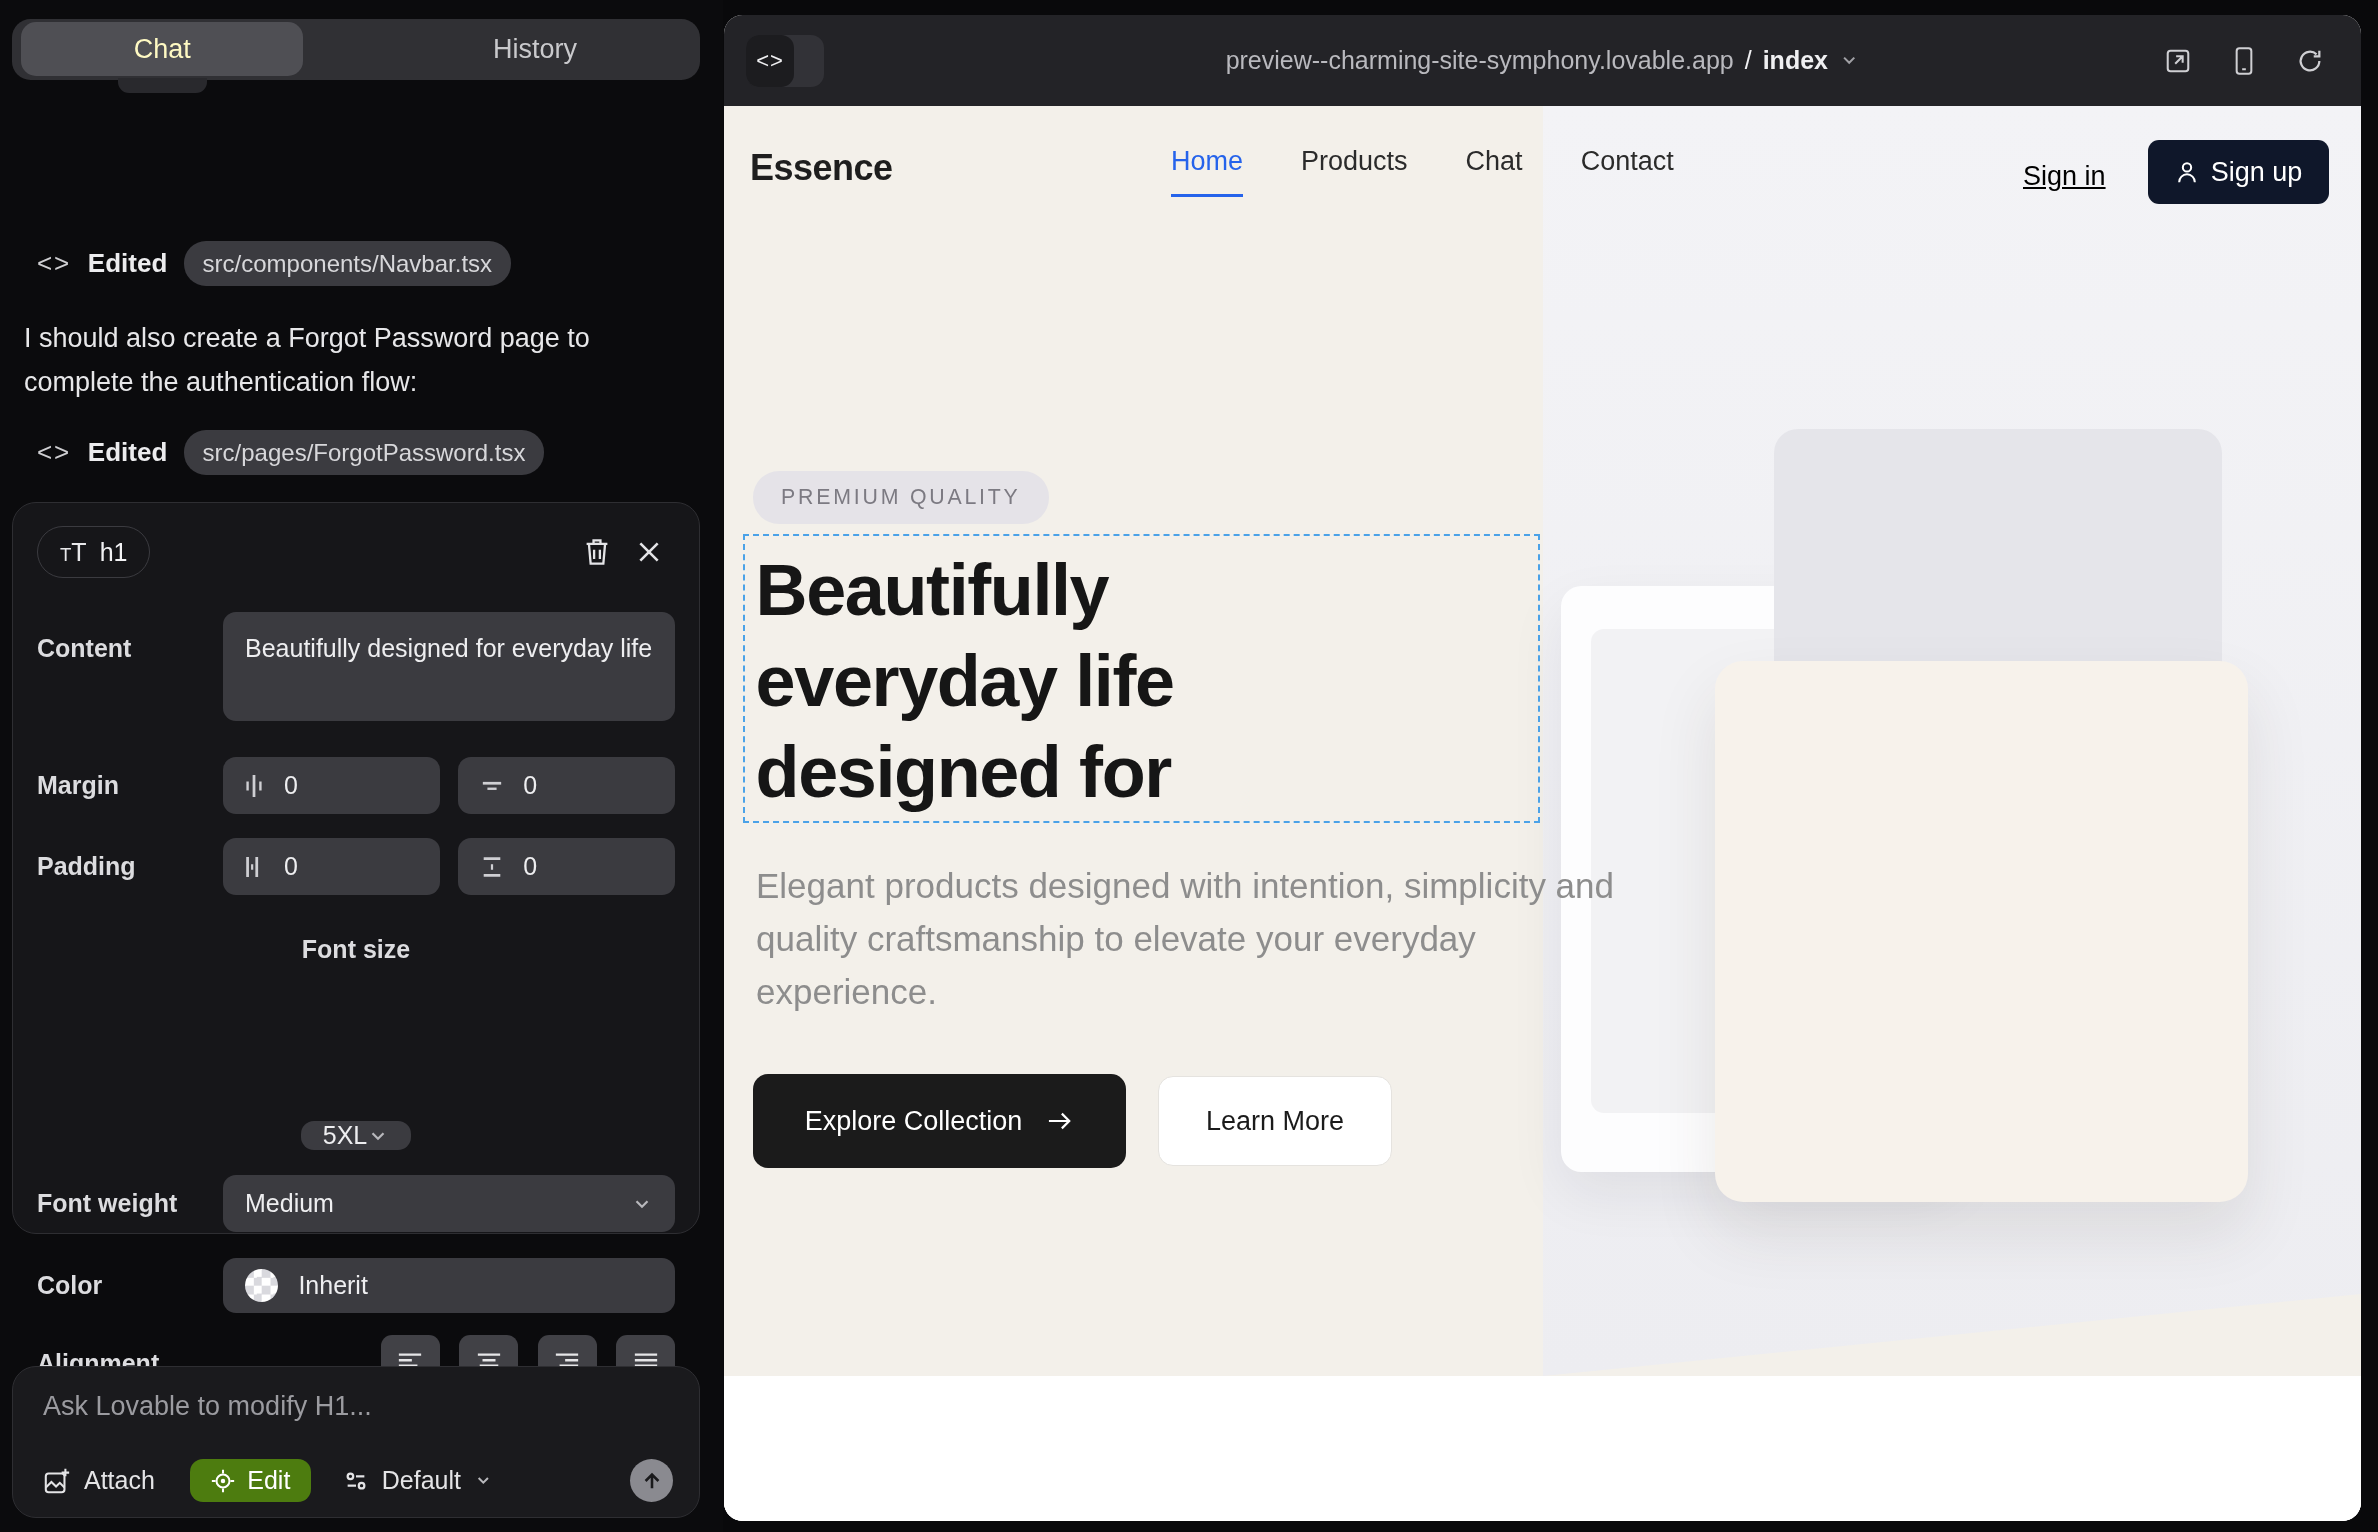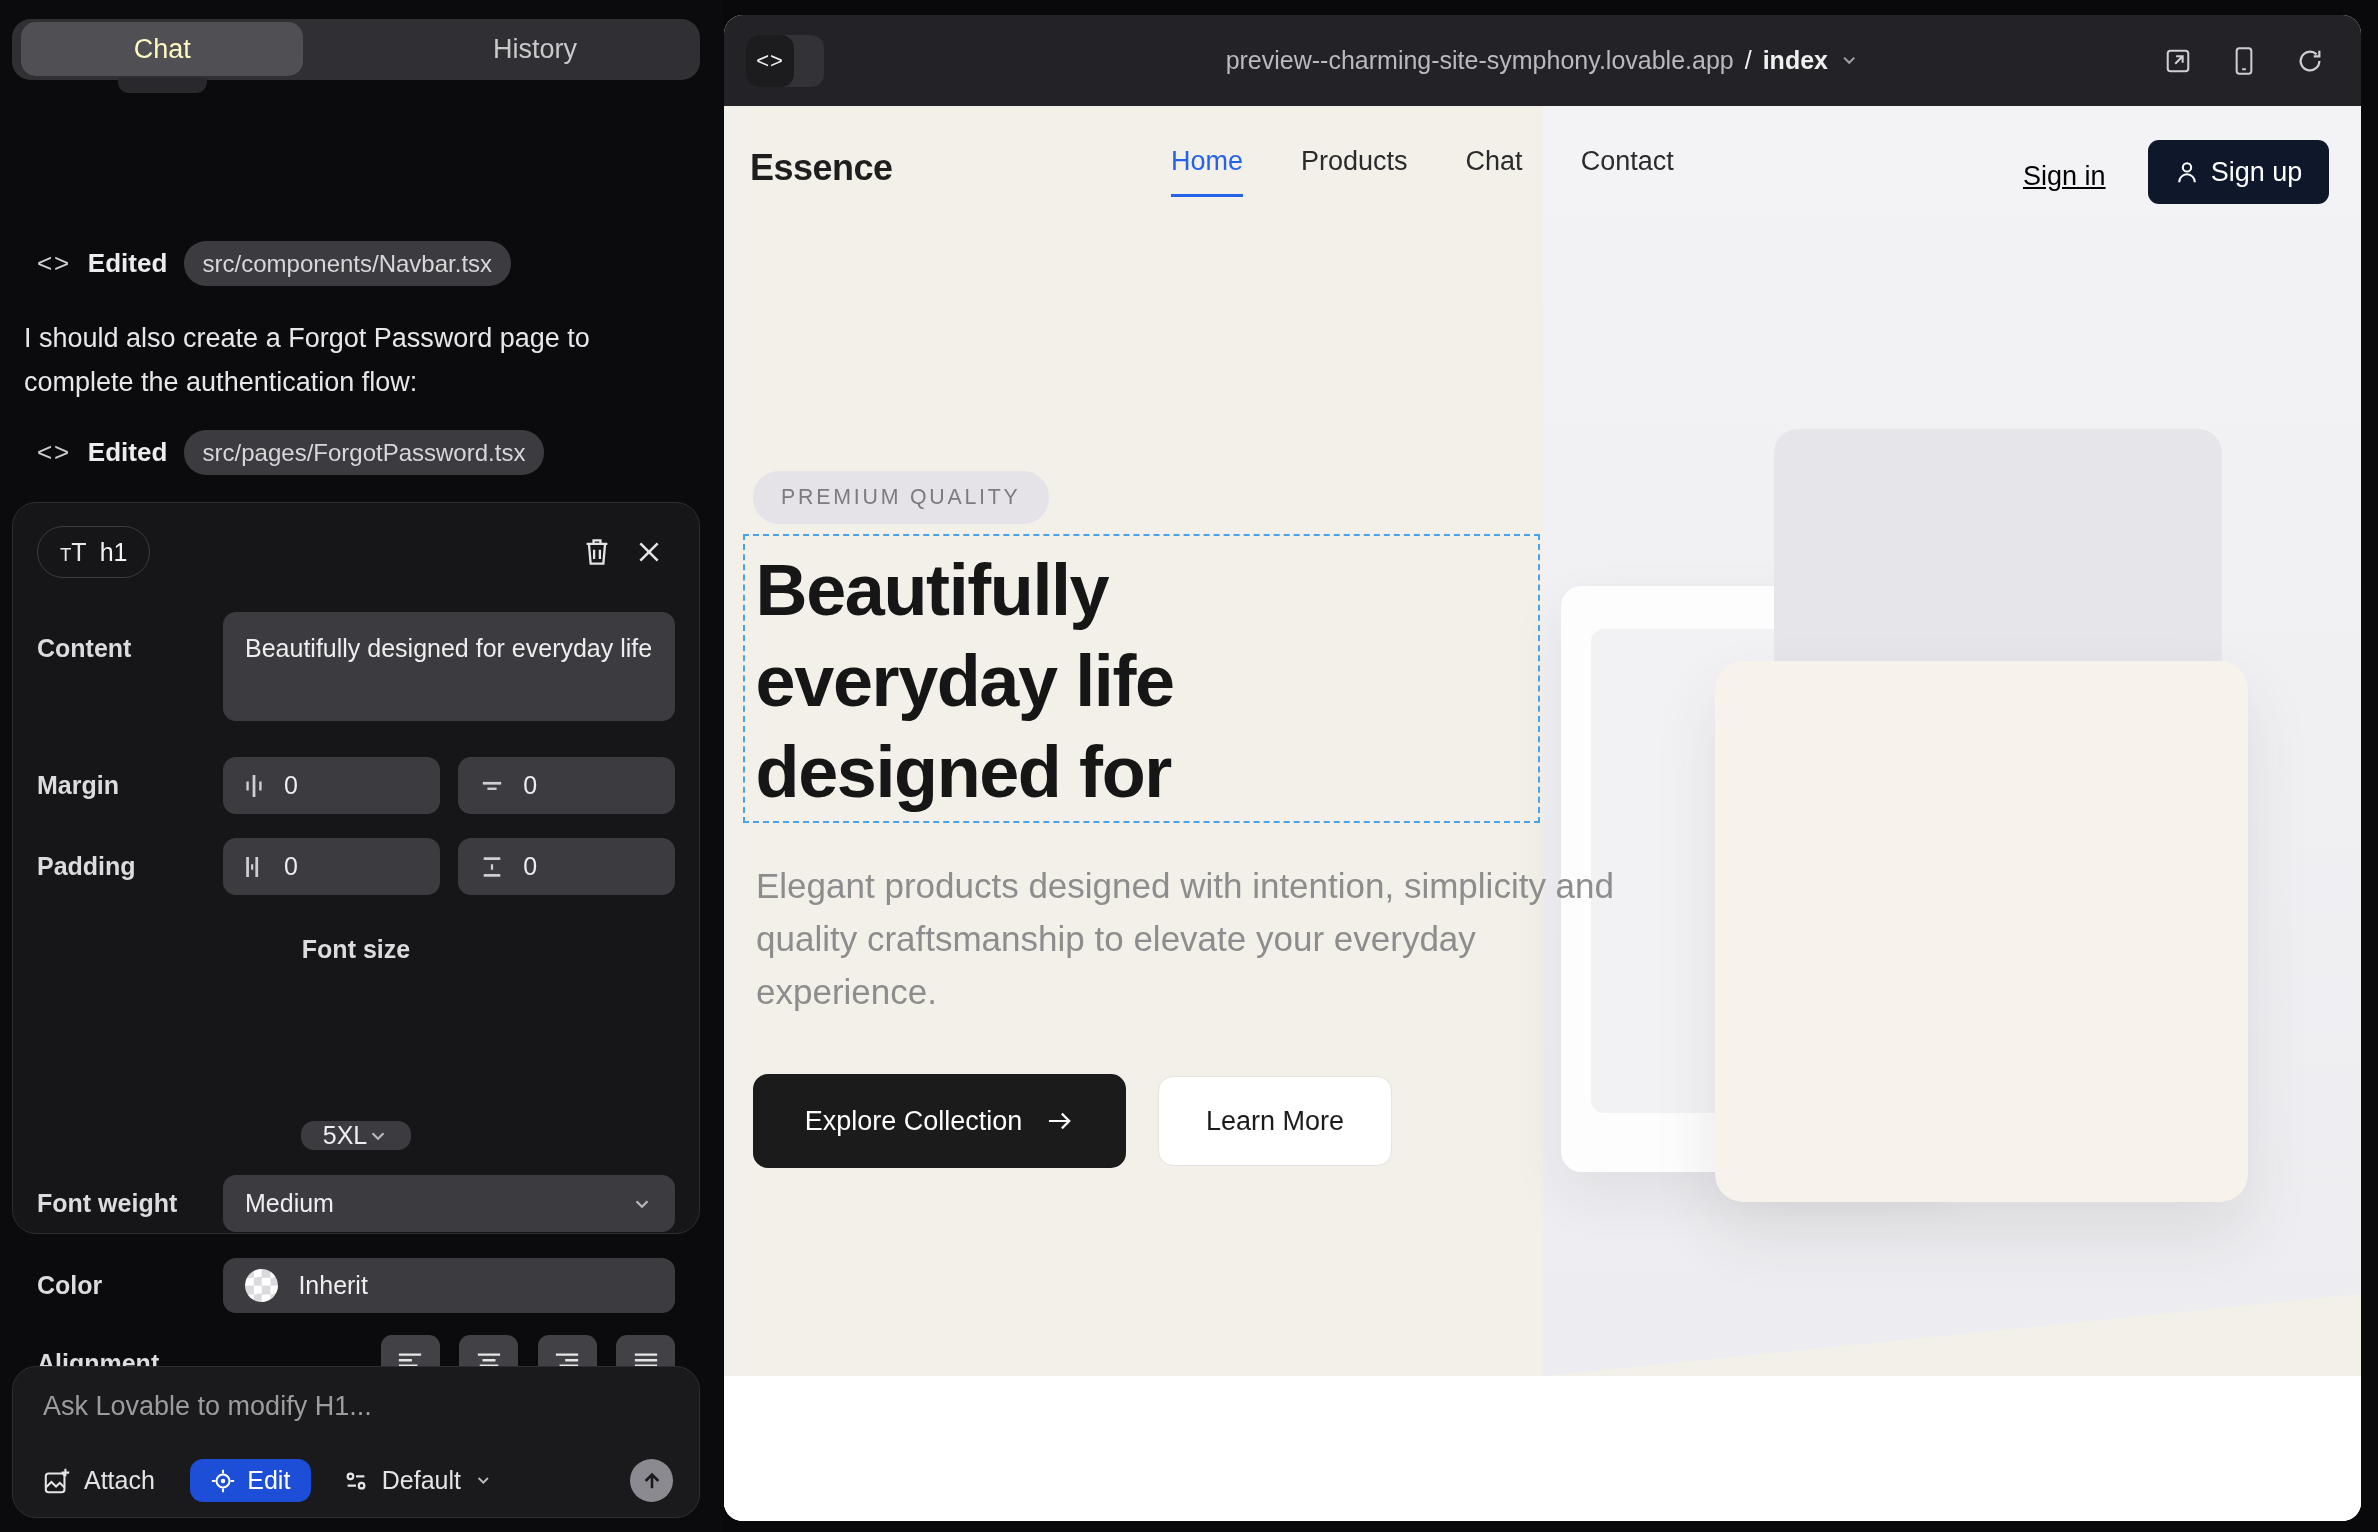--- a/index.html
+++ b/index.html
@@ -73,21 +73,21 @@
     font-family:"Liberation Sans", sans-serif; }
 
   
   .composer { position:absolute; left:12px; top:1366px; width:688px; height:152px; background:#1a1a1d;
     border:1.9px solid #2e2e32; border-radius:24px; padding:24px 30px 16.7px; }
   .composer-input { width:100%; background:transparent; border:none; outline:none; color:#e8e8ea; font-size:27px;
     font-family:"Liberation Sans", sans-serif; }
   .composer-input::placeholder { color:#9b9ba0; }
   .composer-row { position:absolute; left:30px; right:26px; bottom:15px; height:43px; display:flex; align-items:center; }
   .attach { display:flex; align-items:center; gap:13px; color:#e4e4e6; font-size:25px; }
-  .edit-pill { margin-left:35px; height:43px; background:#1d4ed8; border-radius:13px; padding:0 20.4px;
+  .edit-pill { margin-left:35px; height:43px; background:#4d7c0f; border-radius:13px; padding:0 20.4px;
     display:flex; align-items:center; gap:11px; color:#ffffff; font-size:25px; }
   .default-btn { margin-left:32px; display:flex; align-items:center; gap:13px; color:#e4e4e6; font-size:25px; }
   .composer-row .spacer { flex:1; }
   .send-btn { width:43px; height:43px; border-radius:50%; background:#8a8a90; display:flex; align-items:center; justify-content:center; }
 
   
   .preview { position:absolute; left:724px; top:15px; width:1637px; height:1506px; border-radius:18.6px; overflow:hidden; background:#ffffff; }
   .pv-header { position:absolute; left:0; top:0; right:0; height:91px; background:#232327; }
   .code-toggle { position:absolute; left:22px; top:20.4px; width:78px; height:52px; background:#323237; border-radius:13px; }
   .code-toggle .seg { position:absolute; left:0; top:0; width:48px; height:52px; background:#1c1c1f; border-radius:13px;

